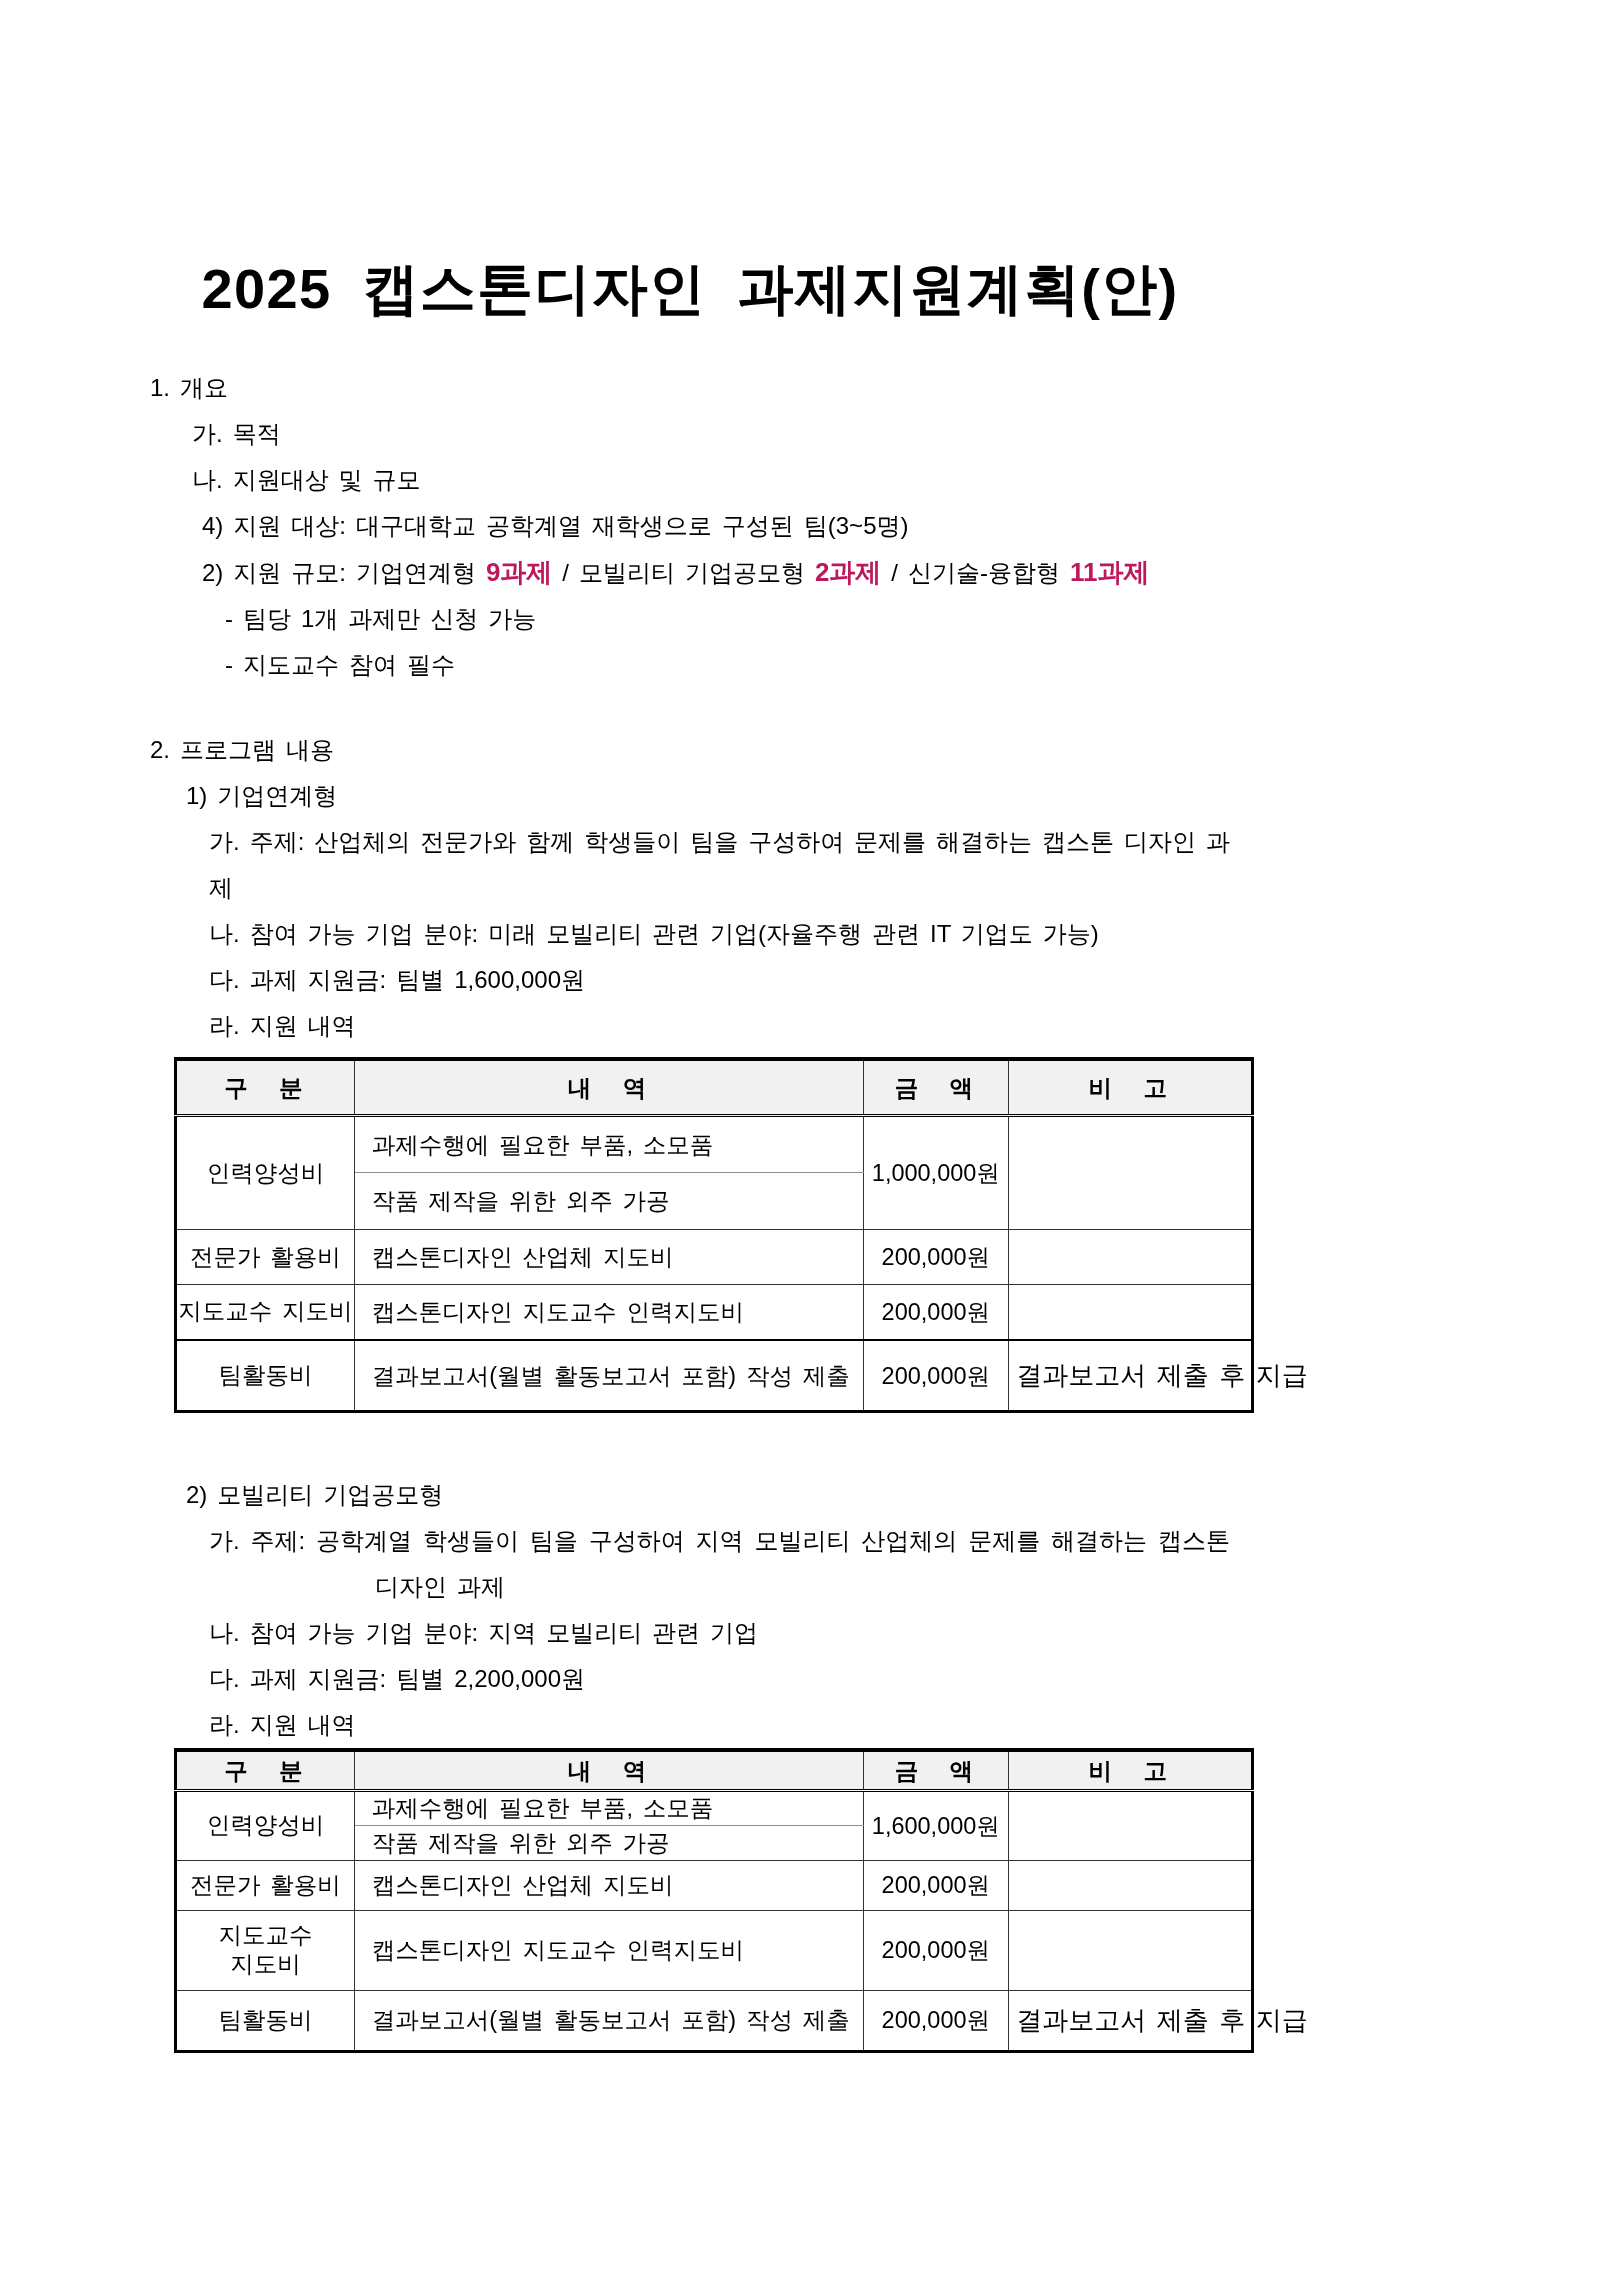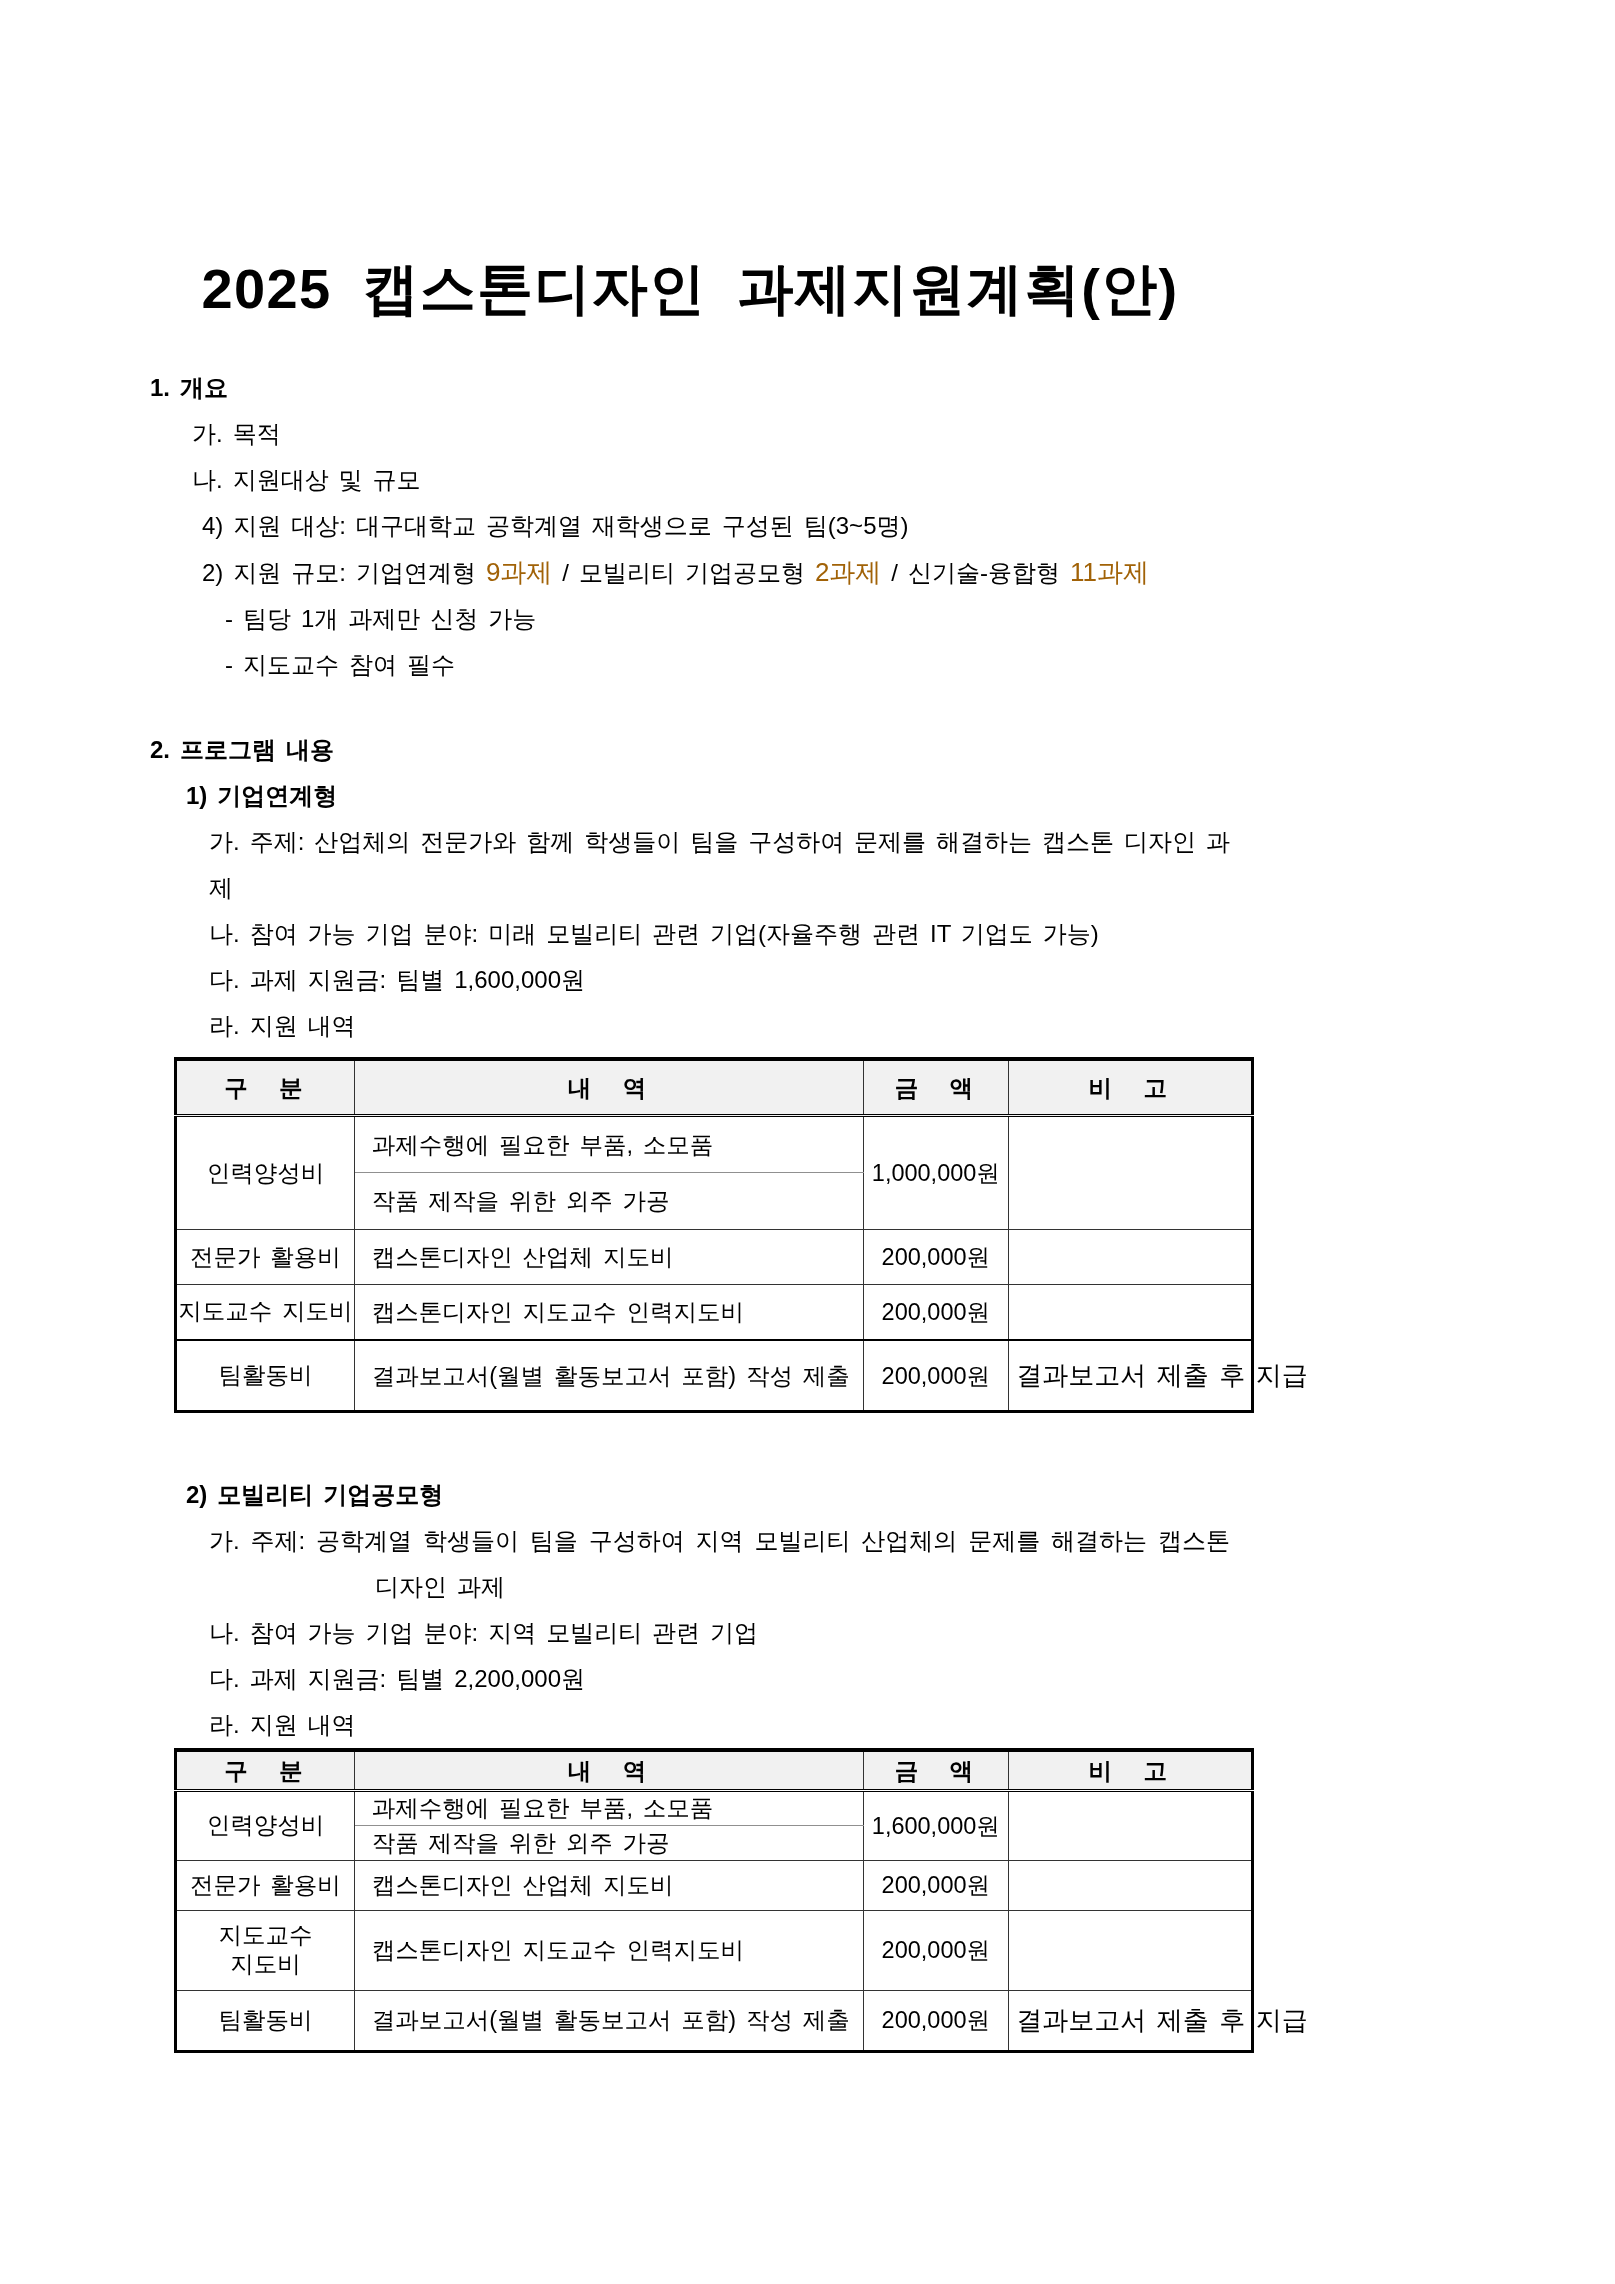--- a/index.html
+++ b/index.html
@@ -20,22 +20,22 @@
     margin: 253px 0 0 0;
     font-size: 56px;
     font-weight: bold;
     line-height: 72px;
     text-align: center;
     letter-spacing: 1.3px;
     word-spacing: 14.3px;
     white-space: nowrap;
   }
   .line { line-height: 46px; white-space: nowrap; }
-  .bold { font-weight: bold; }
-  .red  { color: #a16207; font-weight: normal; font-size: 26px; text-align: right; }
+  .bold { font-weight: normal; }
+  .red  { color: #be185d; font-weight: bold; font-size: 26px; text-align: right; }
 
   .sec1 { margin-top: 40px; }
   .sec2 { margin-top: 39px; }
   .sub2 { margin-top: 59px; }
 
   .ind-a { padding-left: 42px; }
   .ind-b { padding-left: 65px; }
   .ind-c { padding-left: 52px; }
   .ind-d { padding-left: 75px; }
   .s2i1 { padding-left: 36px; }

